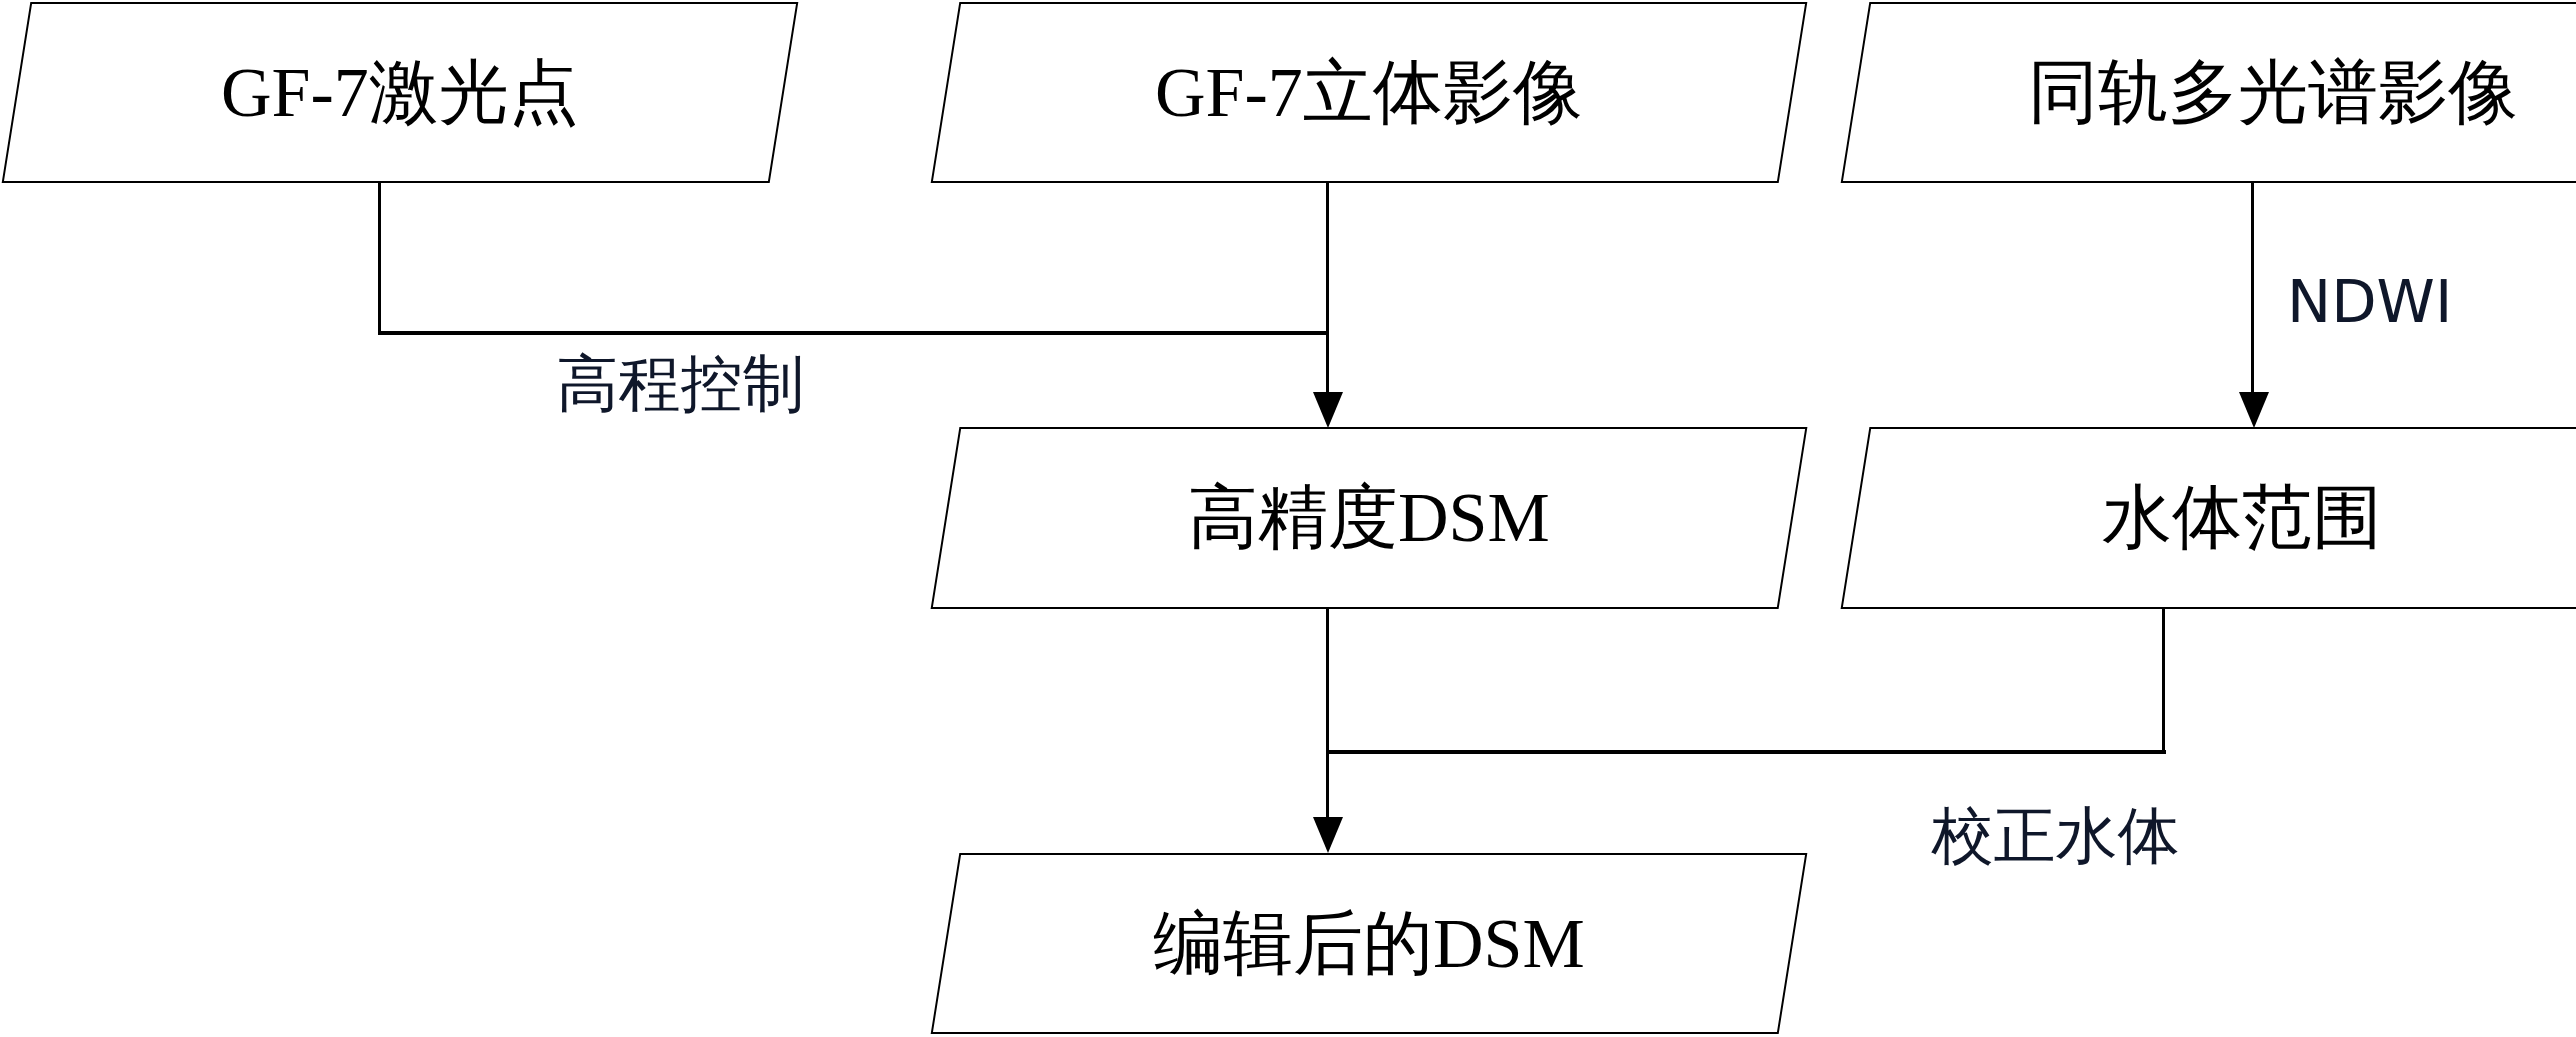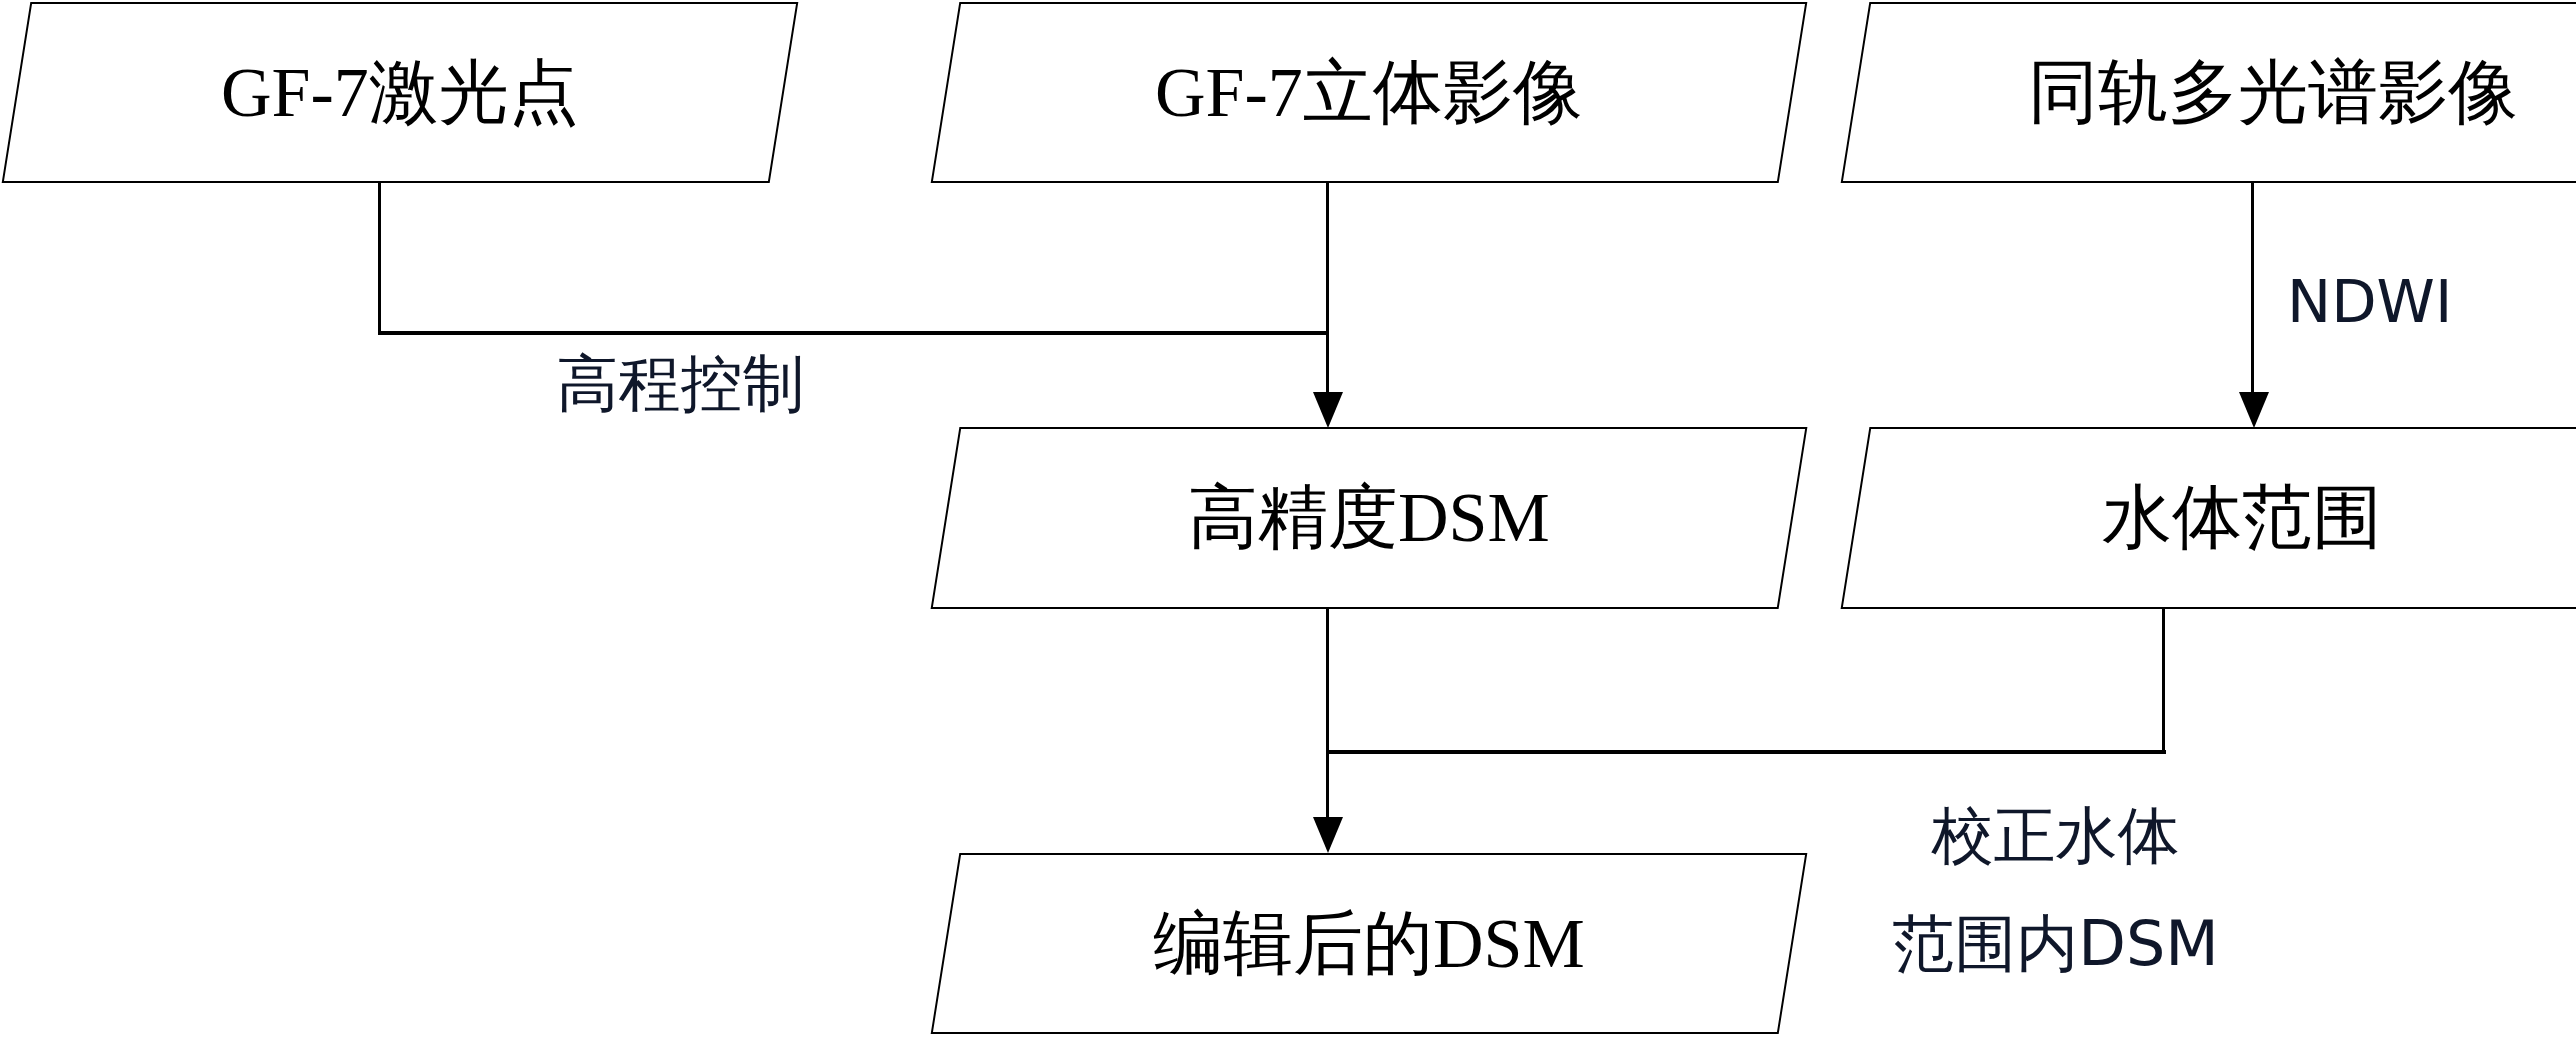--- a/index.html
+++ b/index.html
@@ -121,17 +121,16 @@
   <div class="vline" id="v-dsm-down"></div>
   <div class="hline" id="h-merge"></div>
   <div class="vline" id="v-water-down"></div>
   <div class="vline" id="v-edited-shaft"></div>
   <div class="arrow-down" id="ah-edited"></div>
 
   <div class="edge-label center" id="lab-elevation">高程控制</div>
   <div class="edge-label" id="lab-ndwi">NDWI</div>
   <div class="edge-label center" id="lab-correction">
     <span class="lbl-line">校正水体</span>
-    <span class="lbl-line">范围内DSM</span>
   </div>
 
 </div>
 
 
 </body></html>

